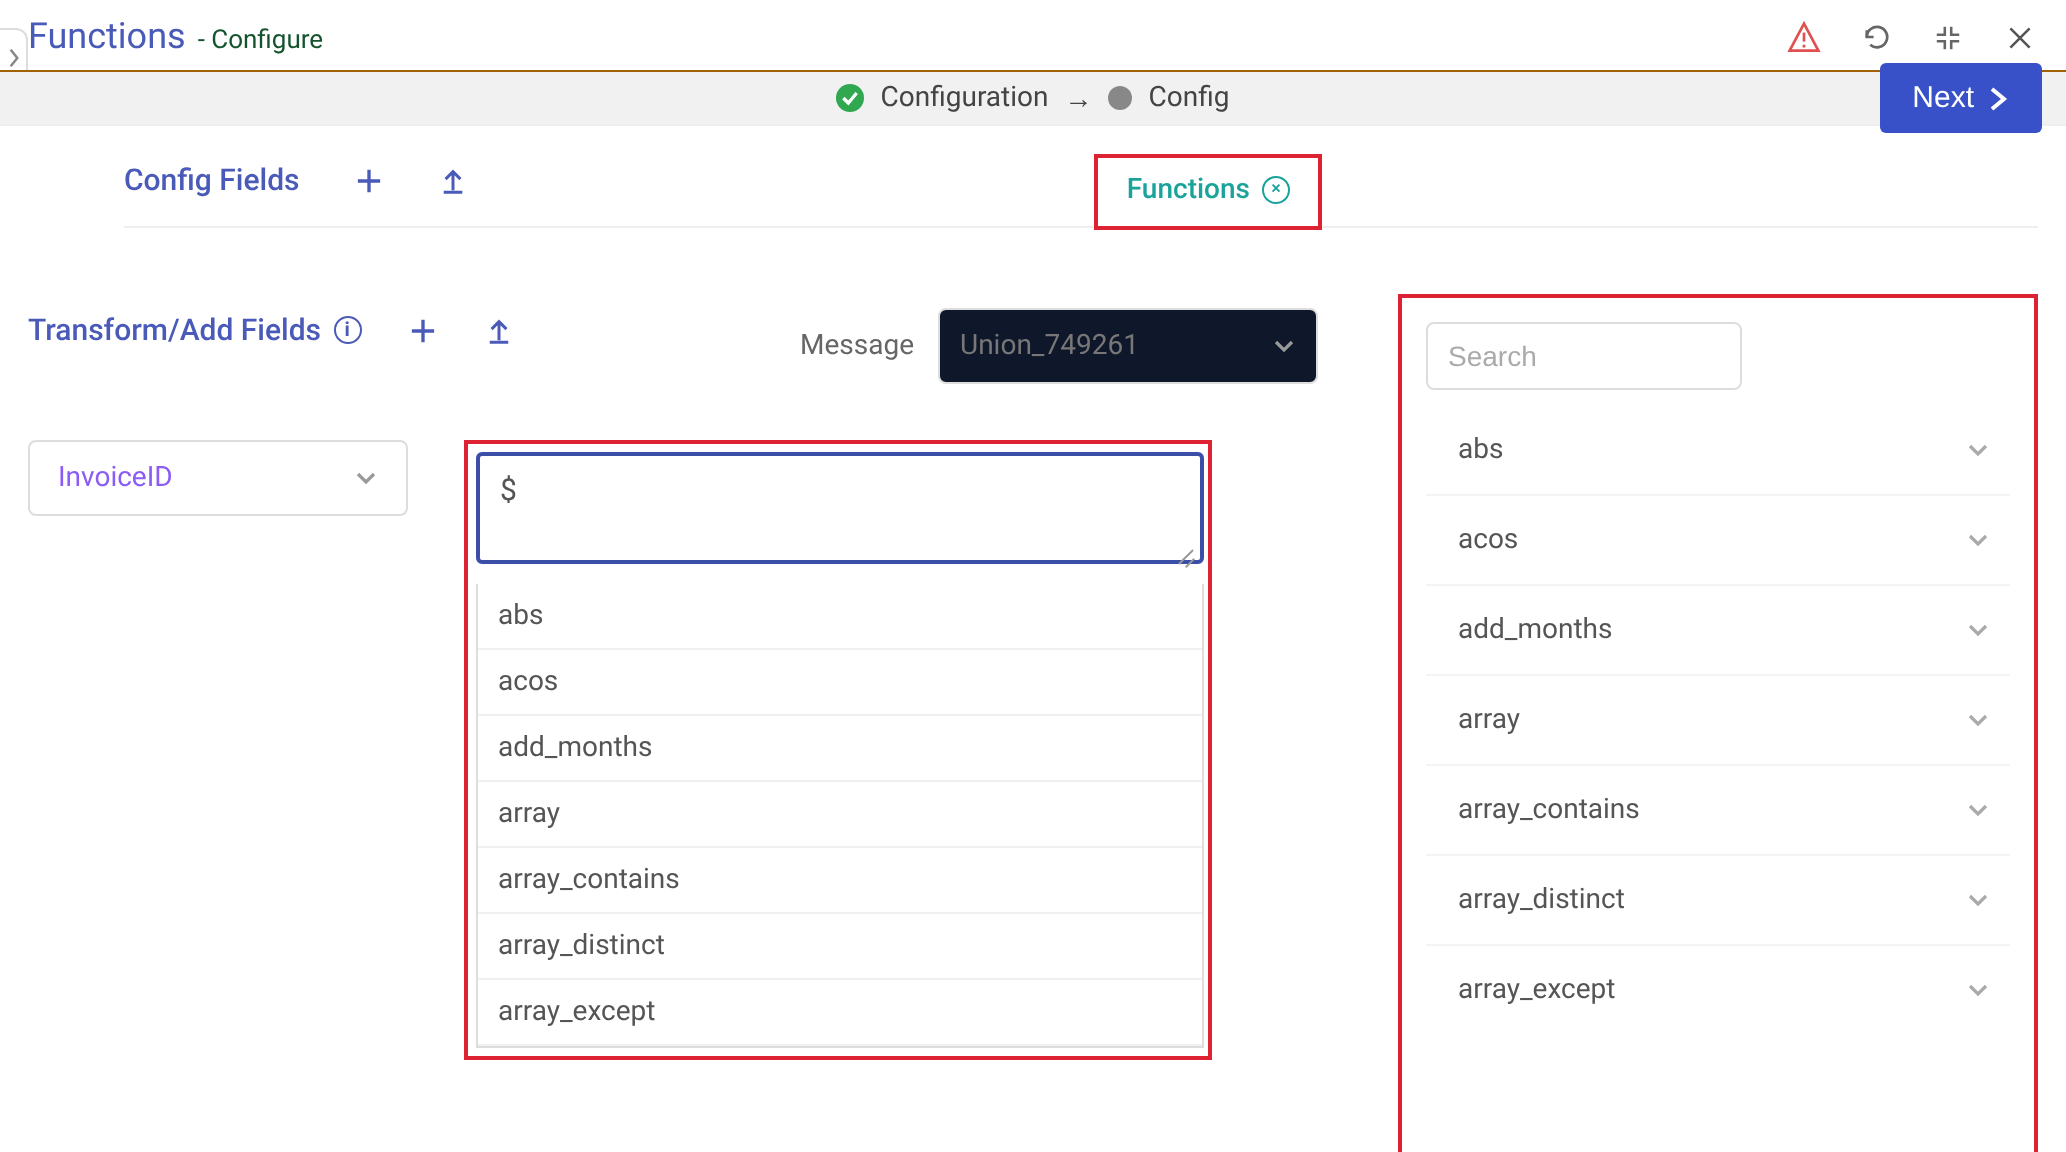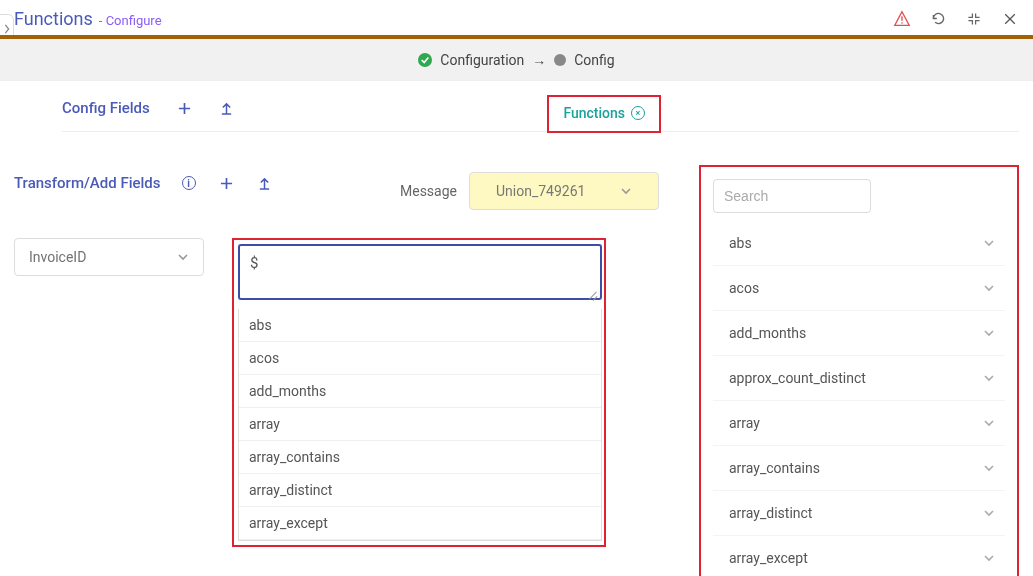--- a/index.html
+++ b/index.html
@@ -3,29 +3,29 @@
   <meta charset="utf-8">
   <style>
     * { box-sizing: border-box; margin: 0; padding: 0; }
     body { font-family: -apple-system, BlinkMacSystemFont, "Segoe UI", Roboto, Arial, sans-serif; font-size: 14px; color: #333; background: #fff; }
     .window { width: 1033px; height: 576px; position: relative; overflow: hidden; }
 
     
     .titlebar { display: flex; align-items: center; justify-content: space-between; padding: 8px 14px 6px 14px; }
     .titlebar-left { display: flex; align-items: baseline; gap: 6px; }
     .title-main { color: #4a5ab8; font-size: 18px; font-weight: 400; }
-    .title-sub { color: #8b5cf6; font-size: 13px; }
+    .title-sub { color: #14532d; font-size: 13px; }
     .titlebar-right { display: flex; align-items: center; gap: 18px; }
     .tb-icon { width: 18px; height: 18px; display: flex; align-items: center; justify-content: center; color: #666; cursor: pointer; }
     .warn-icon { color: #e05050; }
     .drawer-handle { position: absolute; left: 0; top: 14px; width: 14px; height: 30px; border: 1px solid #ddd; border-left: none; border-radius: 0 6px 6px 0; background: #fff; display: flex; align-items: center; justify-content: center; cursor: pointer; }
     .drawer-handle svg { width: 8px; height: 10px; }
 
     
-    .stepbar { background: #f1f1f2; display: flex; align-items: center; justify-content: center; position: relative; height: 46px; border-top: 4px solid #a16207; border-bottom: 1px solid #eee; }
+    .stepbar { background: #f1f1f2; display: flex; align-items: center; justify-content: center; position: relative; height: 28px; border-top: 1px solid #a16207; border-bottom: 1px solid #eee; }
     .steps { display: flex; align-items: center; gap: 8px; color: #444; }
     .step-dot { width: 14px; height: 14px; border-radius: 50%; display: inline-flex; align-items: center; justify-content: center; }
     .step-check { background: #2fa84f; }
     .step-check svg { width: 10px; height: 10px; fill: #fff; }
     .step-grey { width: 12px; height: 12px; background: #888; }
     .next-btn { position: absolute; right: 12px; top: 50%; transform: translateY(-50%); background: #3851c8; color: #fff; border: none; padding: 9px 16px; font-size: 15px; border-radius: 3px; display: flex; align-items: center; gap: 6px; cursor: pointer; }
 
     
     .content { position: relative; padding: 18px 14px 0 14px; height: calc(100% - 42px - 40px); }
 
@@ -33,28 +33,28 @@
     .cf-row { display: flex; align-items: center; gap: 28px; padding-bottom: 14px; border-bottom: 1px solid #eee; position: relative; margin-left: 48px; }
     .cf-title { color: #4a5ab8; font-size: 15px; font-weight: 500; }
     .small-icon { color: #4a5ab8; cursor: pointer; width: 14px; height: 14px; display: inline-flex; align-items: center; justify-content: center; }
 
     .functions-tab { position: absolute; right: 358px; top: -4px; border: 2px solid #d23; padding: 8px 14px 10px 14px; color: #1aa39a; font-weight: 500; display: flex; align-items: center; gap: 6px; }
     .fn-close { width: 14px; height: 14px; border: 1.5px solid #1aa39a; border-radius: 50%; display: inline-flex; align-items: center; justify-content: center; font-size: 9px; line-height: 1; }
 
     
     .taf-section { margin-top: 24px; position: relative; }
     .taf-header { display: flex; align-items: center; gap: 24px; }
-    .taf-title { color: #4a5ab8; font-size: 15px; font-weight: 500; display: flex; align-items: center; gap: 21px; }
+    .taf-title { color: #4a5ab8; font-size: 15px; font-weight: 500; display: flex; align-items: center; gap: 6px; }
     .info-icon { width: 14px; height: 14px; border: 1.5px solid #4a5ab8; border-radius: 50%; display: inline-flex; align-items: center; justify-content: center; font-size: 10px; color: #4a5ab8; font-weight: bold; }
     .msg-group { margin-left: auto; margin-right: 360px; display: flex; align-items: center; gap: 12px; color: #666; margin-top: 16px; }
-    .dropdown { border: 1px solid #ddd; border-radius: 4px; padding: 10px 26px; min-width: 190px; display: flex; align-items: center; justify-content: space-between; color: #777; cursor: pointer; background: #fef9c3; }
+    .dropdown { border: 1px solid #ddd; border-radius: 4px; padding: 10px 10px; min-width: 190px; display: flex; align-items: center; justify-content: space-between; color: #777; cursor: pointer; background: #0f172a; }
     .chev { width: 12px; height: 12px; }
 
     .row2 { display: flex; gap: 28px; margin-top: 28px; align-items: flex-start; }
-    .field-select { border: 1px solid #ddd; border-radius: 4px; padding: 10px 14px; min-width: 190px; display: flex; align-items: center; justify-content: space-between; color: #737373; cursor: pointer; background: #fff; }
+    .field-select { border: 1px solid #ddd; border-radius: 4px; padding: 10px 14px; min-width: 190px; display: flex; align-items: center; justify-content: space-between; color: #8b5cf6; cursor: pointer; background: #fff; }
 
     .editor-wrap { position: relative; }
     .red-box-editor { border: 2px solid #d23; padding: 4px 0 4px 4px; width: 374px; }
     .expr-input { border: 2px solid #3b4fa8; border-radius: 3px; width: 364px; height: 56px; padding: 8px 10px; font-size: 15px; color: #555; resize: none; font-family: inherit; position: relative; }
     .textarea-wrap { position: relative; width: 364px; }
     .resize-handle { position: absolute; right: 4px; bottom: 4px; width: 10px; height: 10px; pointer-events: none; }
     .resize-handle::before, .resize-handle::after { content: ''; position: absolute; background: #999; height: 1px; transform: rotate(-45deg); }
     .resize-handle::before { width: 10px; right: 0; bottom: 3px; }
     .resize-handle::after { width: 6px; right: 0; bottom: 0; }
     .suggest-list { border: 1px solid #ddd; border-top: none; width: 364px; max-height: 252px; overflow-y: auto; background: #fff; margin-top: 6px; position: relative; }
@@ -121,20 +121,26 @@
       <span class="step-dot step-check">
         <svg viewBox="0 0 12 12">
             <path d="M2 6 L5 9 L10 3" stroke="#fff" stroke-width="2" fill="none"></path>
           </svg>
       </span>
       <span>Configuration</span>
       <span>→</span>
       <span class="step-dot step-grey"></span>
       <span>Config</span>
     </div>
+    <button class="next-btn">
+      <span>Next</span>
+      <svg viewBox="0 0 12 12" width="12" height="12">
+          <path d="M3 1 L9 6 L3 11" stroke="#fff" stroke-width="2" fill="none"></path>
+        </svg>
+    </button>
   </div>
 
   <div class="content">
 
     <div class="cf-row">
       <span class="cf-title">Config Fields</span>
       <span class="small-icon">
         <svg viewBox="0 0 14 14" width="13" height="13">
             <path d="M7 1 V13 M1 7 H13" stroke="#4a5ab8" stroke-width="1.8"></path>
           </svg>
@@ -221,26 +227,20 @@
               <path d="M2 4 L6 8 L10 4" stroke="#aaa" stroke-width="1.6" fill="none"></path>
             </svg>
           </div>
           <div class="fn-item">
             <span>add_months</span>
             <svg viewBox="0 0 12 12" width="12" height="12" class="chev">
               <path d="M2 4 L6 8 L10 4" stroke="#aaa" stroke-width="1.6" fill="none"></path>
             </svg>
           </div>
           <div class="fn-item">
-            <span>approx_count_distinct</span>
-            <svg viewBox="0 0 12 12" width="12" height="12" class="chev">
-              <path d="M2 4 L6 8 L10 4" stroke="#aaa" stroke-width="1.6" fill="none"></path>
-            </svg>
-          </div>
-          <div class="fn-item">
             <span>array</span>
             <svg viewBox="0 0 12 12" width="12" height="12" class="chev">
               <path d="M2 4 L6 8 L10 4" stroke="#aaa" stroke-width="1.6" fill="none"></path>
             </svg>
           </div>
           <div class="fn-item">
             <span>array_contains</span>
             <svg viewBox="0 0 12 12" width="12" height="12" class="chev">
               <path d="M2 4 L6 8 L10 4" stroke="#aaa" stroke-width="1.6" fill="none"></path>
             </svg>

